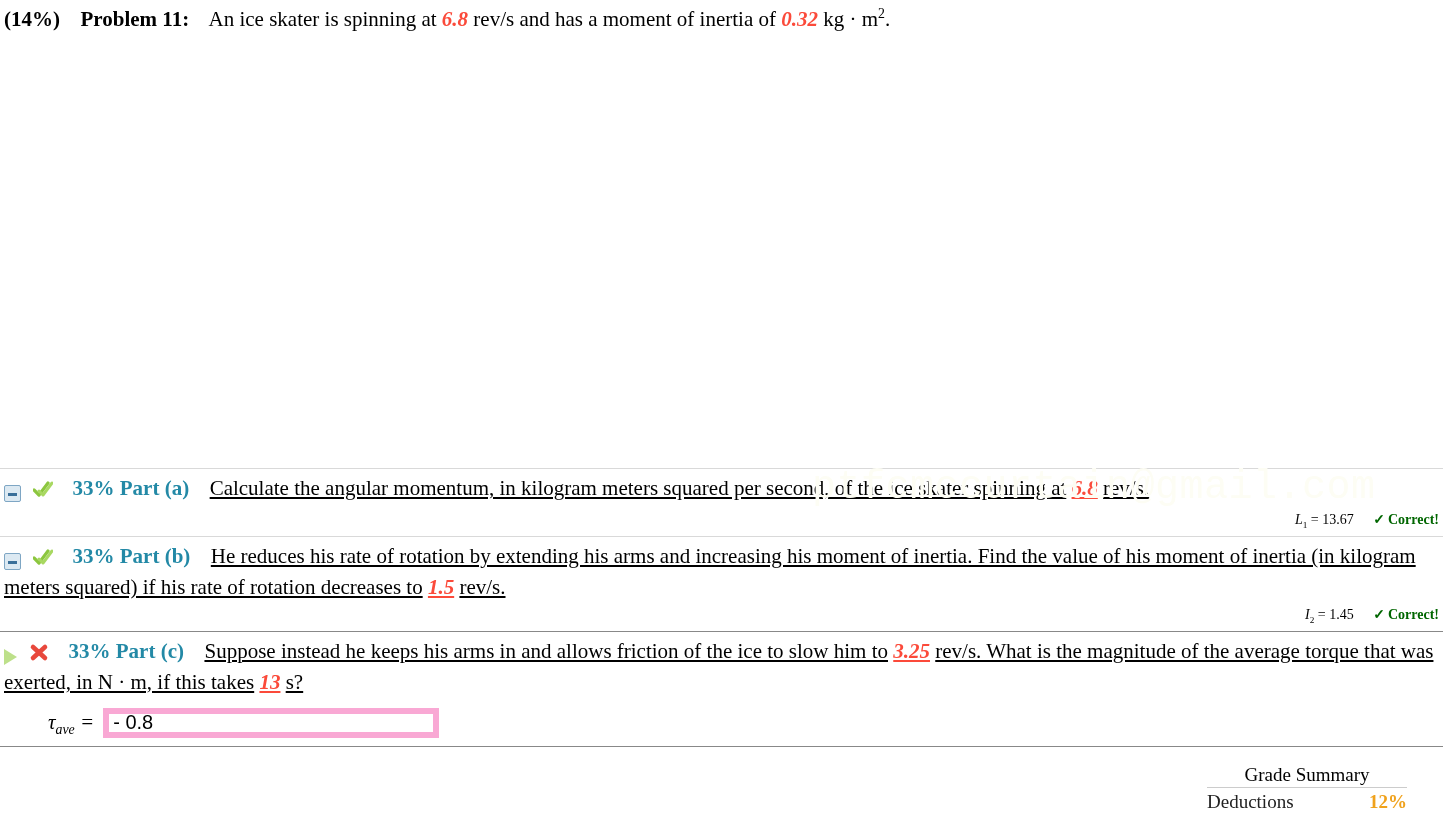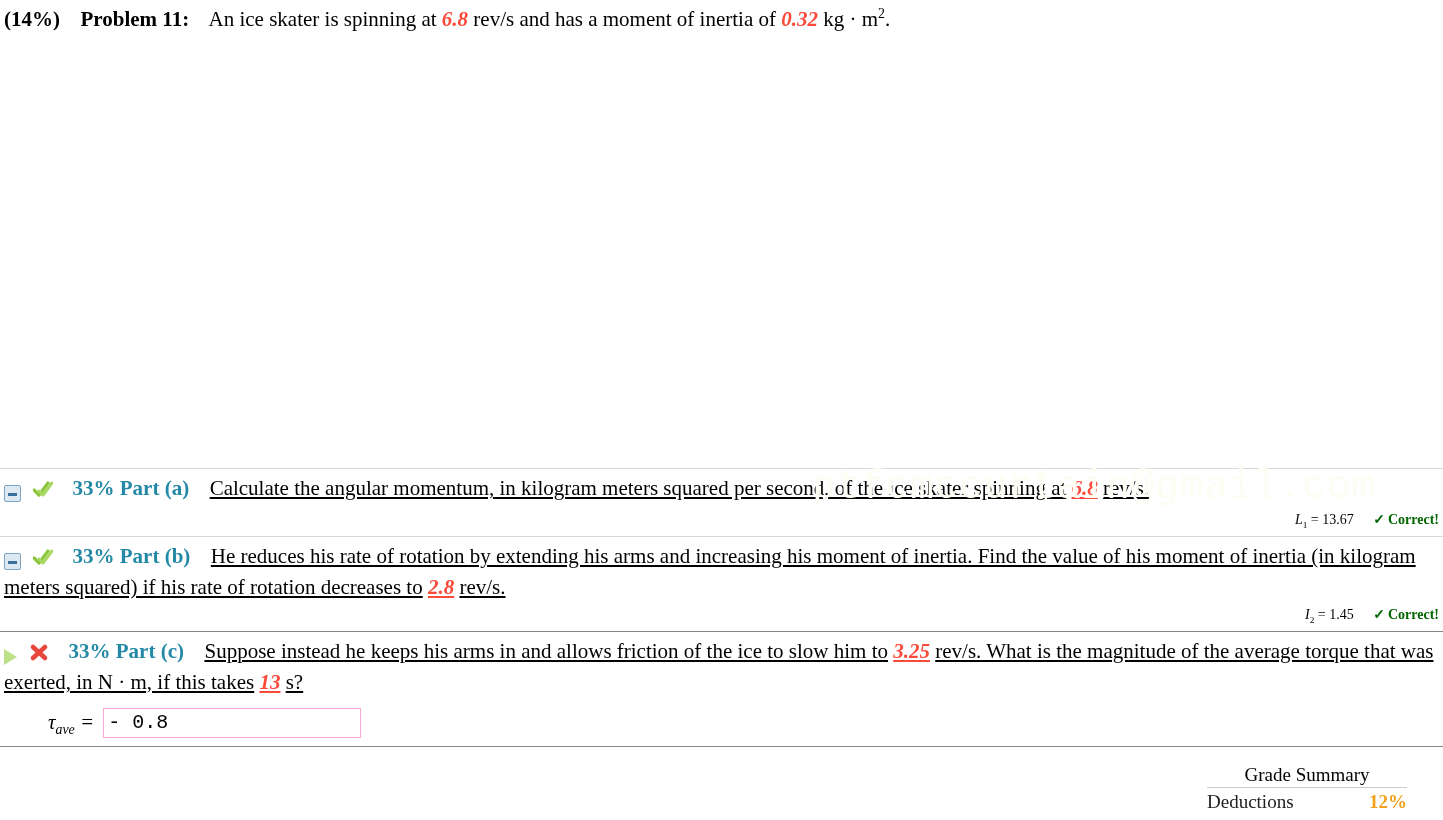--- a/index.html
+++ b/index.html
@@ -150,26 +150,26 @@
     padding: 12px 0 0 44px;
   }
   .tau-label {
     font-size: 21px;
     font-style: italic;
     margin-right: 9px;
     white-space: nowrap;
     text-align: center;
   }
   .answer-input {
-    width: 258px;
+    width: 336px;
     height: 30px;
     box-sizing: border-box;
-    border: 1px solid #f9a8d4;
+    border: 6px solid #f9a8d4;
     background: #ffffff;
-    font-family: Liberation Mono, monospace;
+    font-family: Liberation Sans, sans-serif;
     font-size: 20px;
     color: #000000;
     padding: 2px 4px;
     outline: none;
   }
 
   
   .grade-summary {
     position: absolute;
     right: 36px;
@@ -244,21 +244,21 @@
     <span class="icon-slot"><span class="toggle-collapse"></span></span>
     <span class="mark-correct">
       <svg width="20" height="19" viewBox="0 0 20 19">
         <path d="M1 10 L6 15 L15 3" stroke="#8cc63f" stroke-width="3.2" fill="none" stroke-linecap="round" stroke-linejoin="round"></path>
         <path d="M6 11 L10 15 L19 3" stroke="#a8d861" stroke-width="3" fill="none" stroke-linecap="round" stroke-linejoin="round"></path>
       </svg>
     </span>
     <span class="part-title">33% Part (b)</span>
     <span class="stmt-gap"></span>
     <span class="part-body">He reduces his rate of rotation by extending his arms and increasing his moment of inertia. Find the value of his moment of inertia (in kilogram meters squared) if his rate of rotation decreases to</span>
-    <span class="hl part-body">2.8</span>
+    <span class="hl part-body">1.5</span>
     <span class="part-body">rev/s.</span>
   </div>
   <div class="answer-line">
     <span class="var-italic">I</span><sub class="sb">2</sub>
     <span>=</span>
     <span>1.45</span>
     <span class="correct-text"><span class="check-glyph">✓</span><span>Correct!</span></span>
   </div>
 </div>
 

